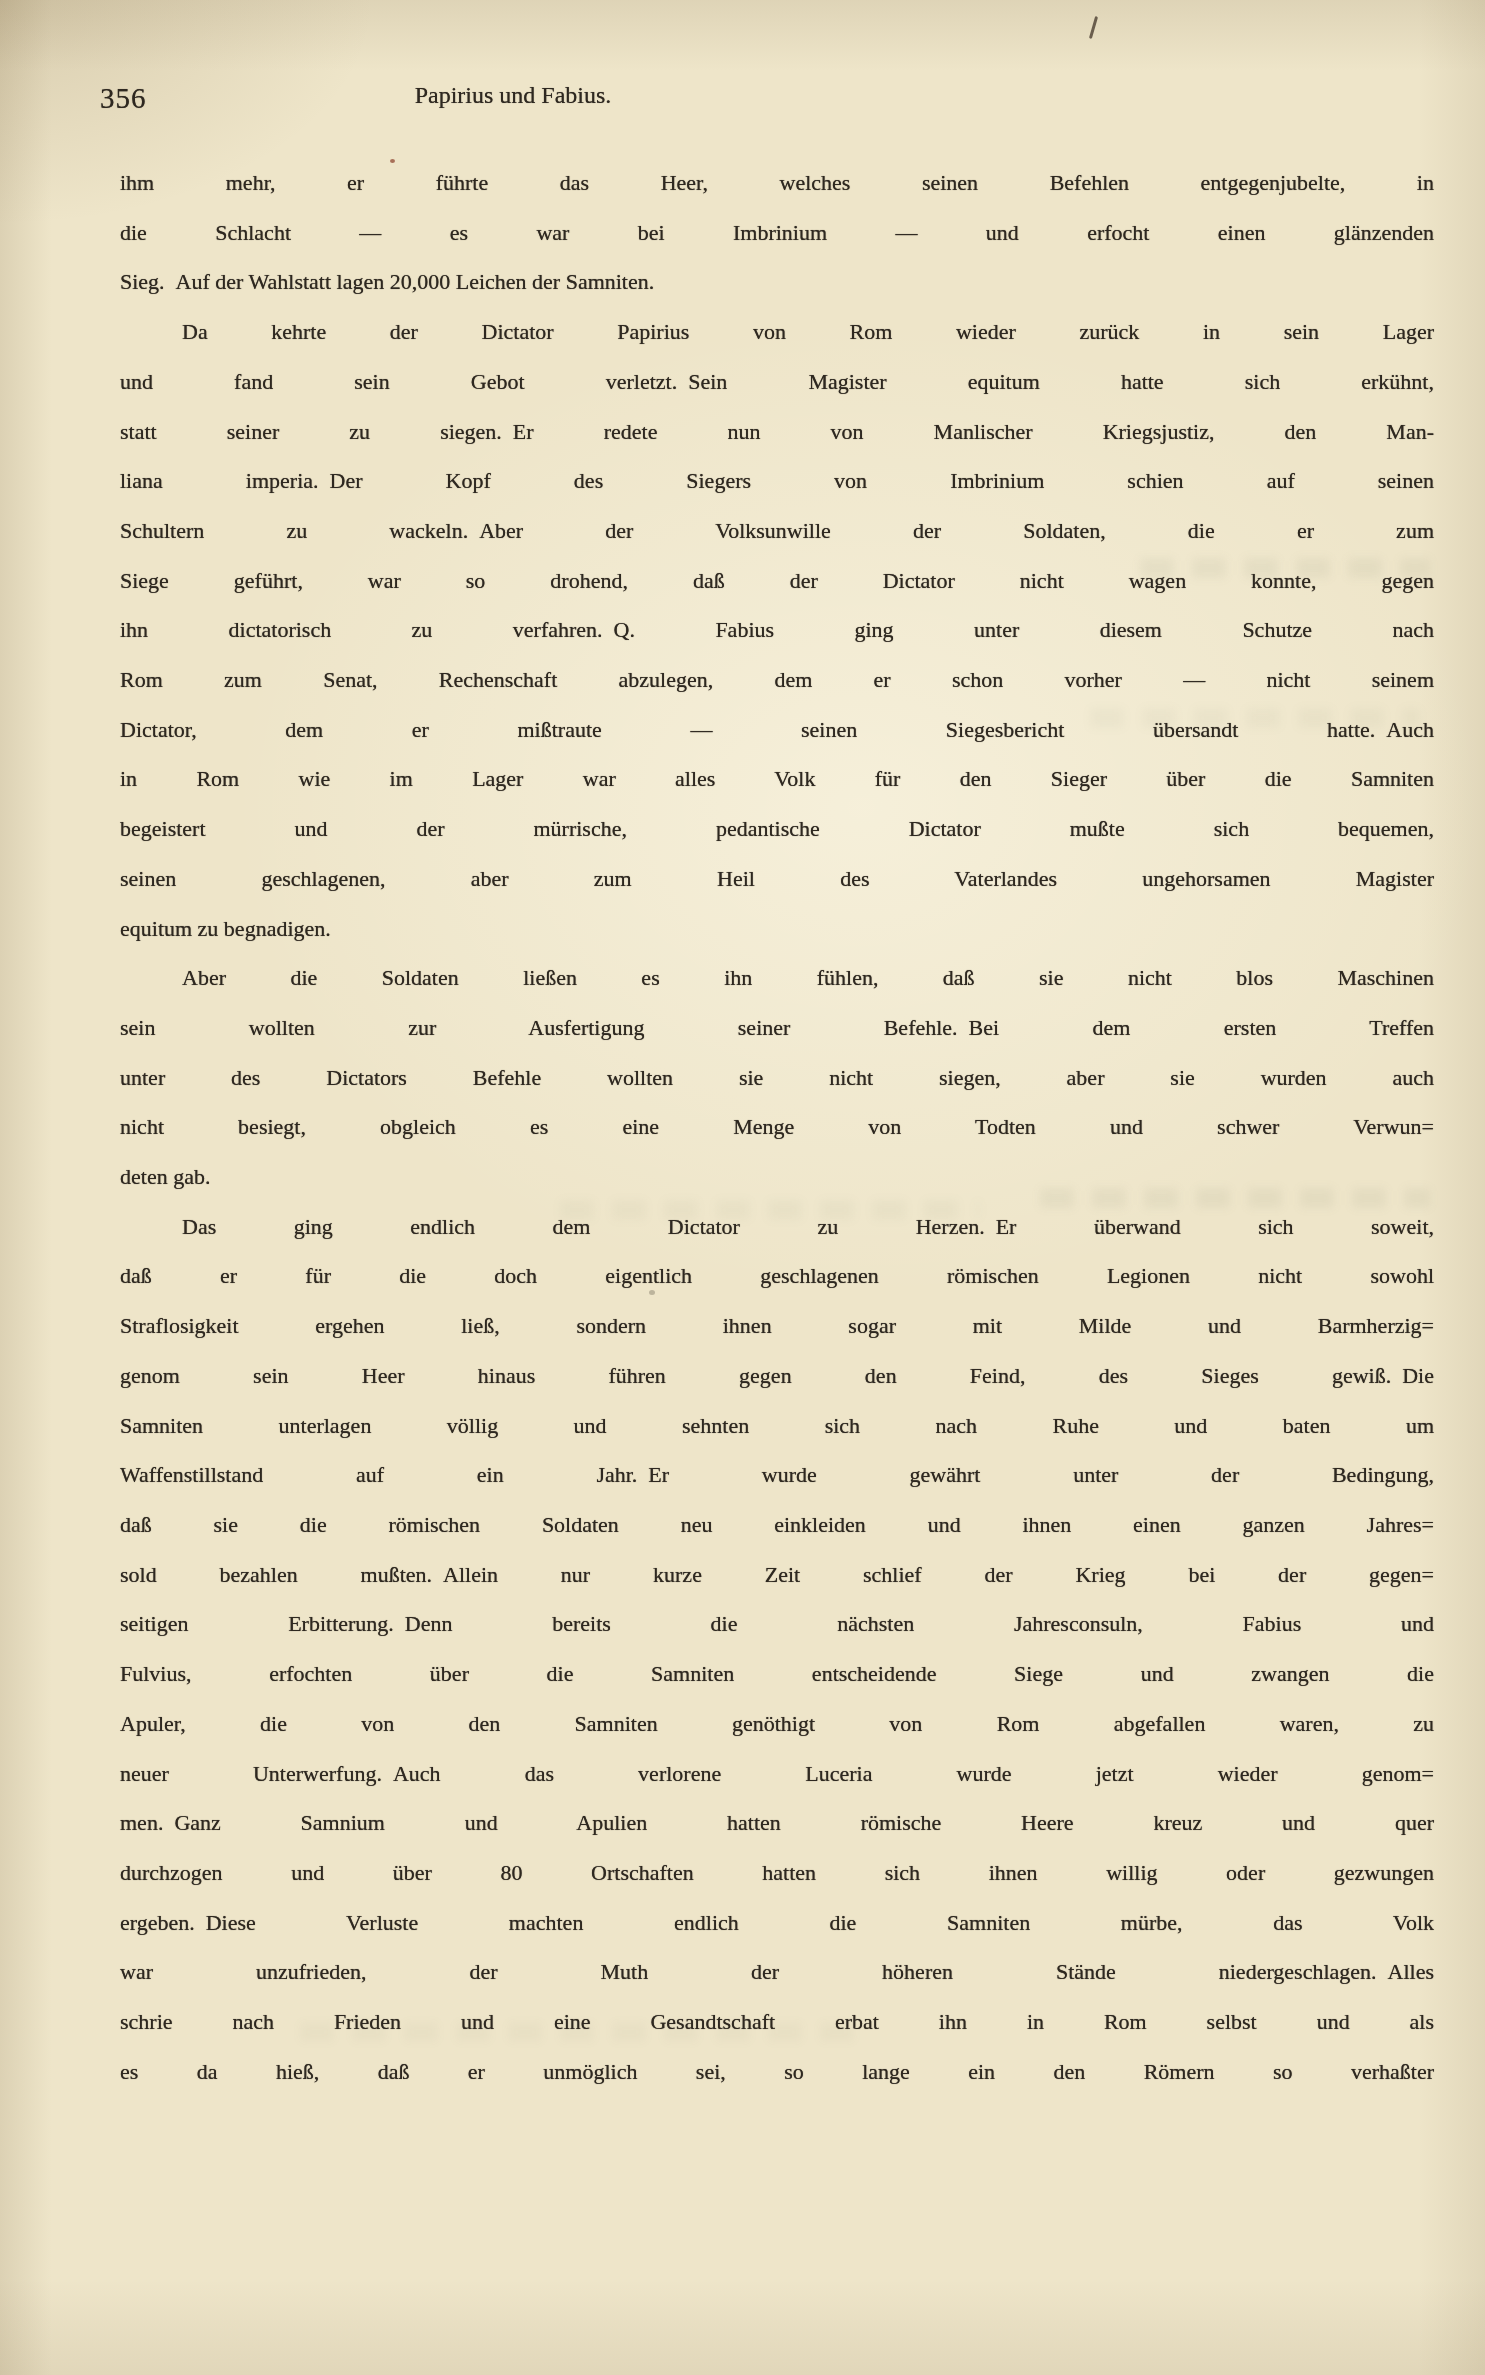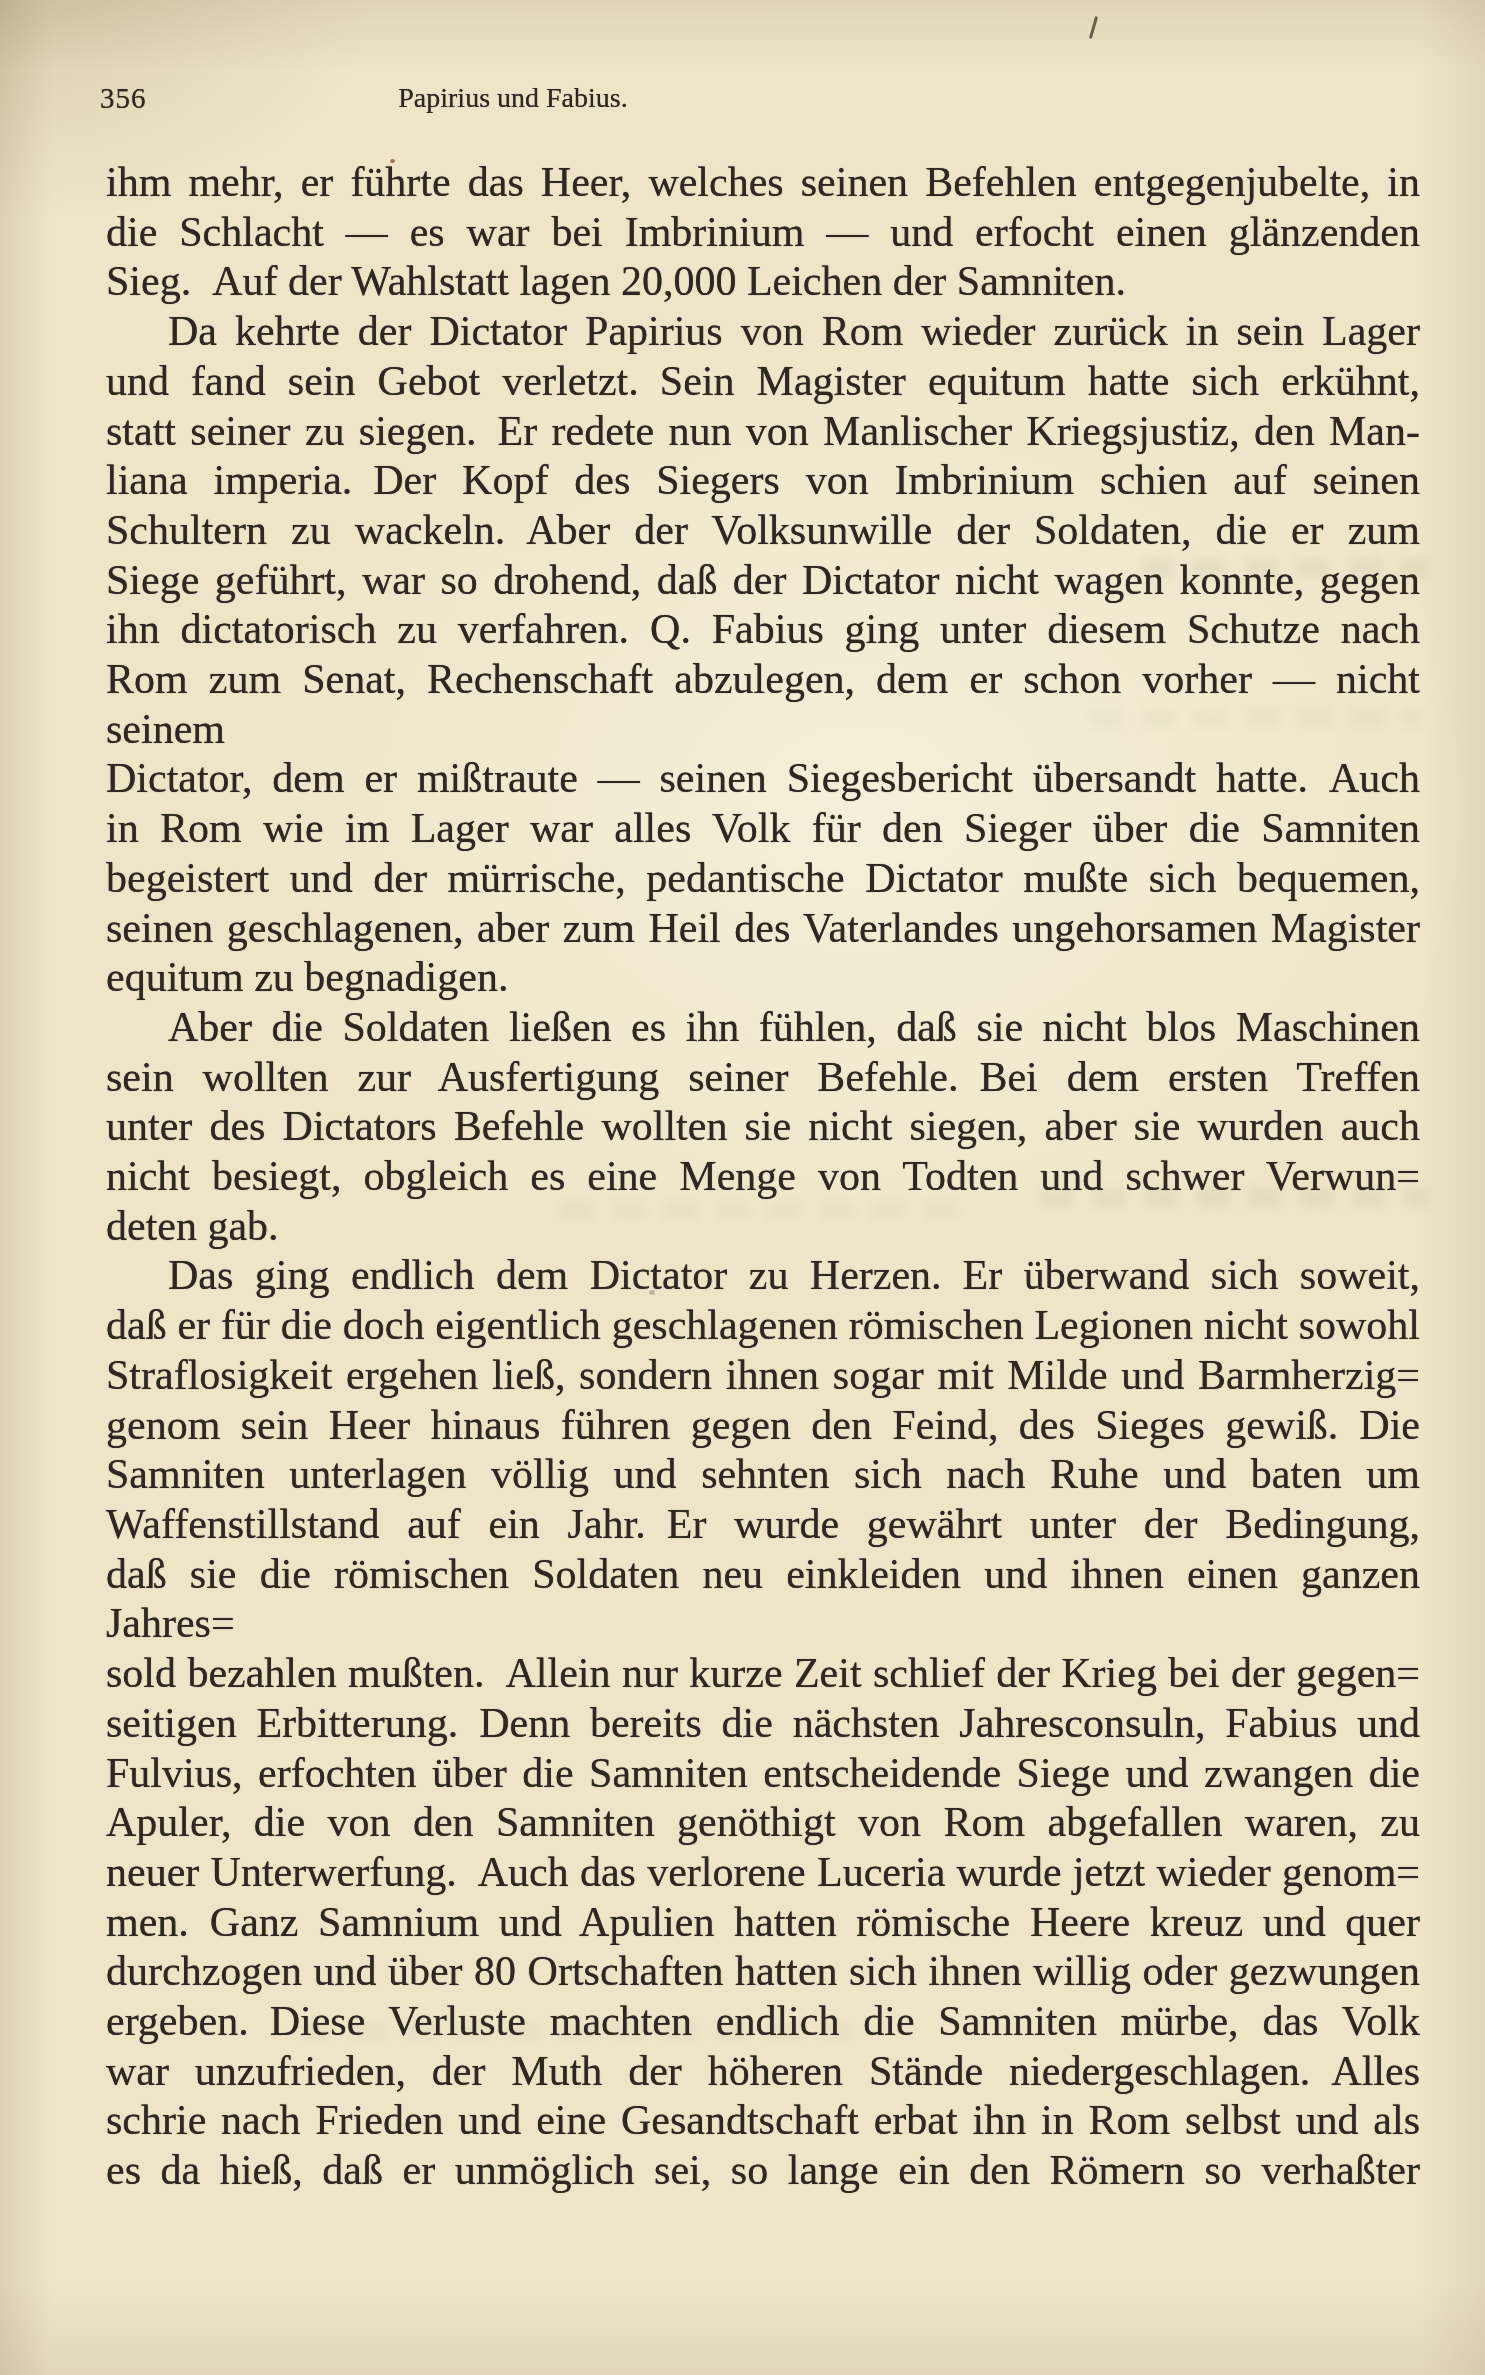--- a/index.html
+++ b/index.html
@@ -17,27 +17,27 @@
     font-family:"Liberation Serif","DejaVu Serif",serif;
   }
   .pagenum{
     position:absolute;left:100px;top:82px;
     font-size:29px;letter-spacing:1px;
     text-shadow:0 0 0.7px rgba(46,40,32,0.8);
   }
   .runhead{
     position:absolute;left:513px;top:82px;
     transform:translateX(-50%);
-    font-size:28px;white-space:nowrap;
+    font-size:24px;white-space:nowrap;
     text-shadow:0 0 0.7px rgba(46,40,32,0.8);
     text-align:right;
   }
   .text-block{
-    position:absolute;left:106px;top:158px;width:1314px;
-    font-size:42px;line-height:49.7px;
+    position:absolute;left:120px;top:158px;width:1314px;
+    font-size:22px;line-height:49.7px;
     text-shadow:0 0 0.8px rgba(46,40,32,0.85);
   }
   .para{margin:0;}
   .line{white-space:normal;}
   .line.j{text-align:justify;text-align-last:justify;text-justify:inter-word;}
   .line.first{text-indent:62px;}
   
   .stroke-mark{
     position:absolute;left:1092px;top:16px;width:3px;height:23px;
     background:#55483a;border-radius:2px;transform:rotate(16deg);opacity:.85;

